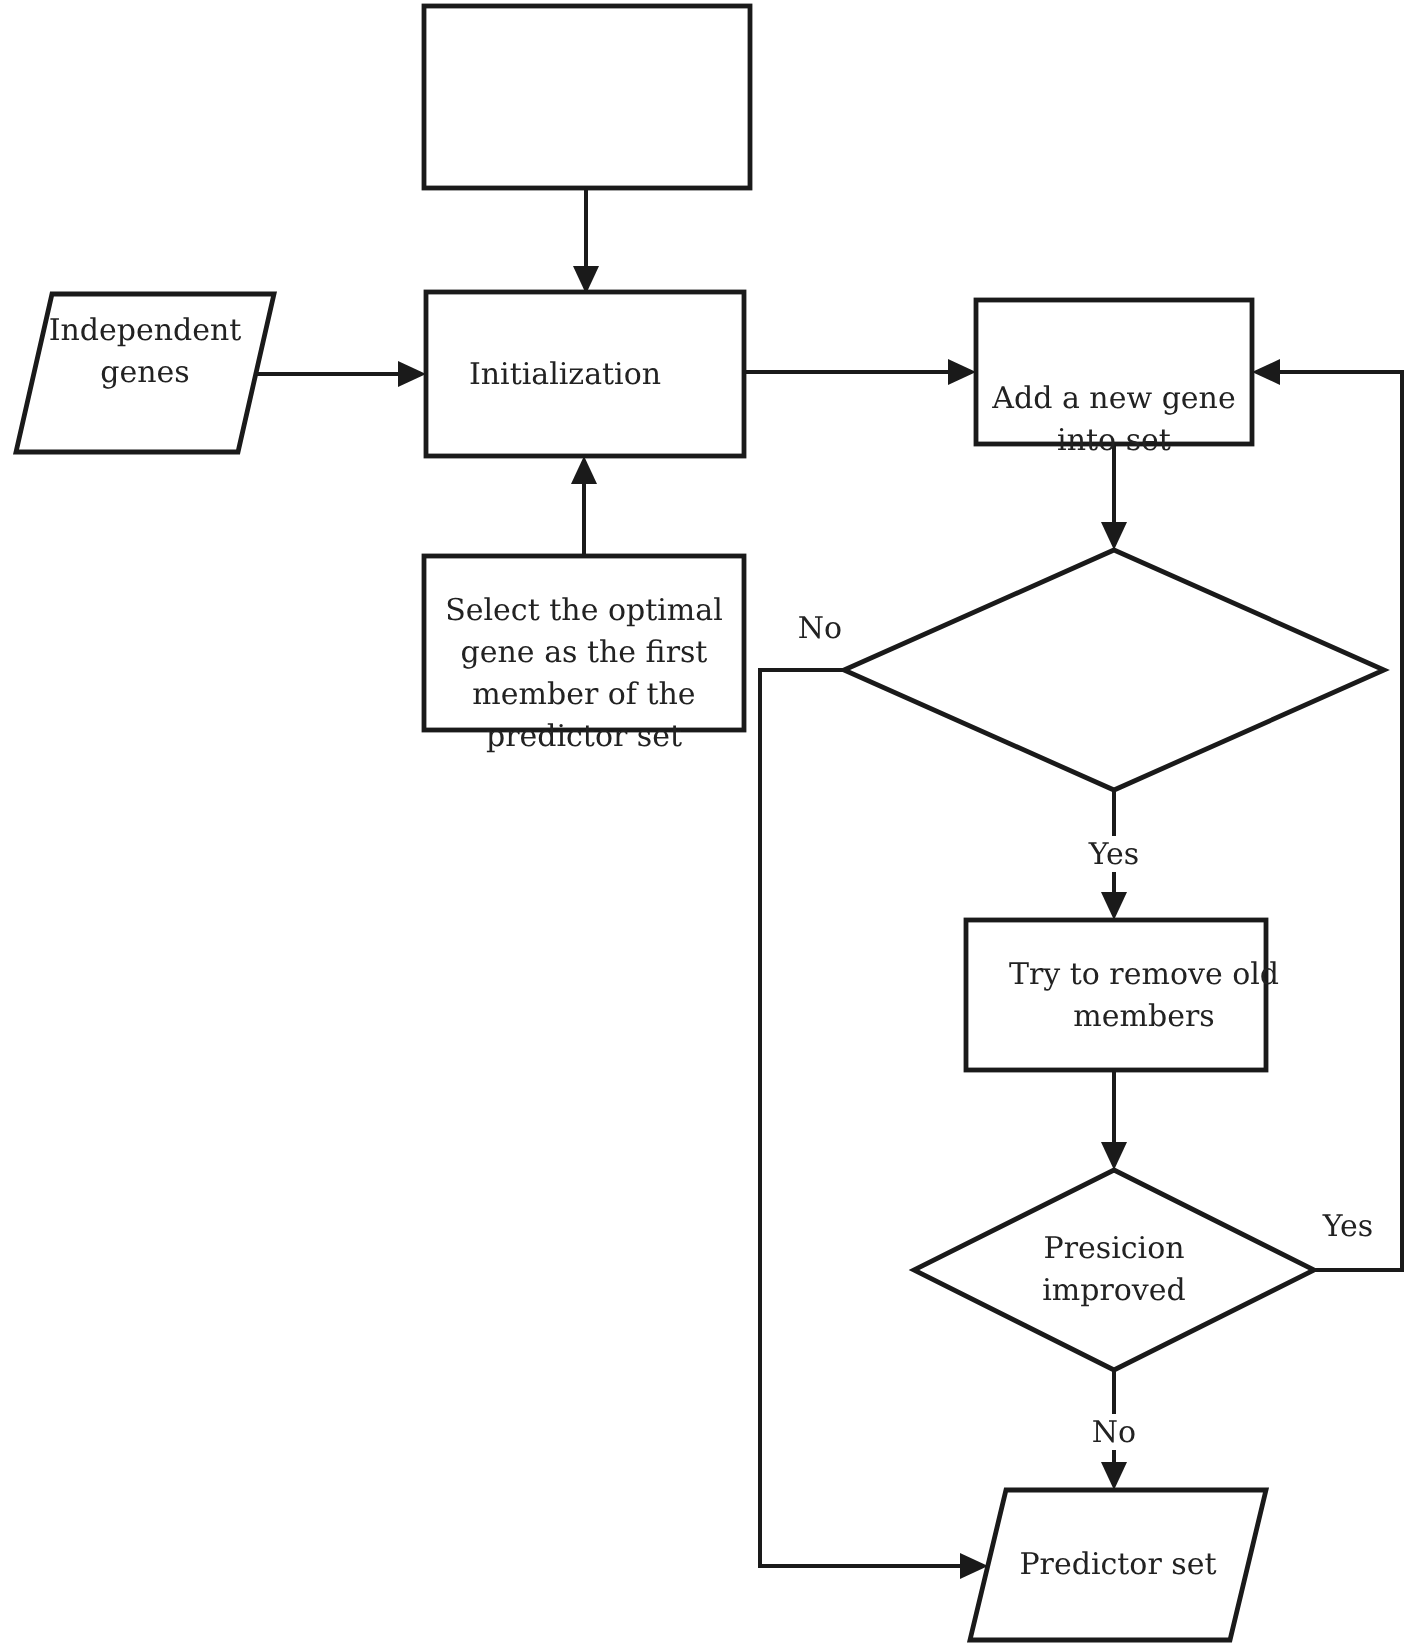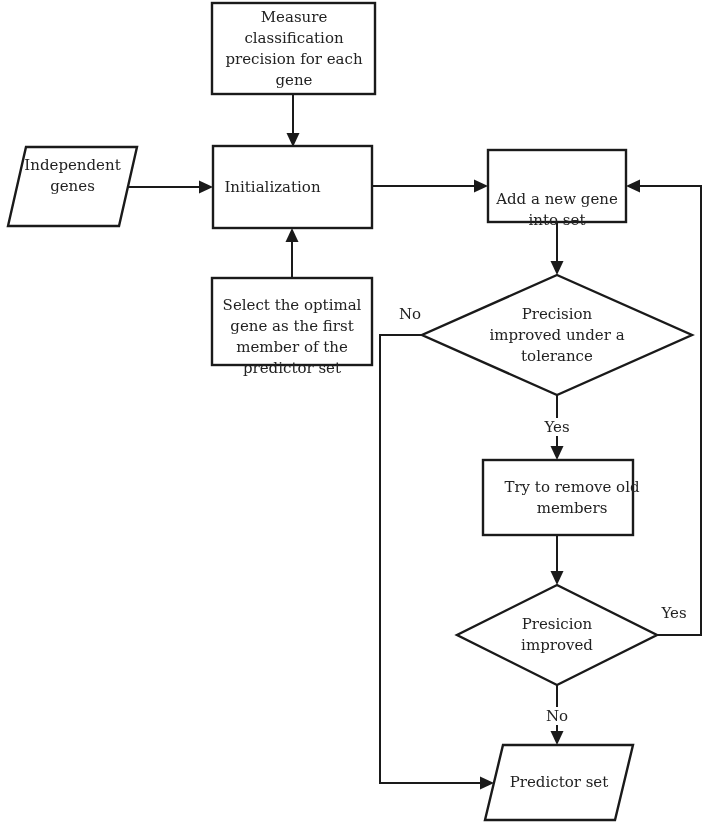--- a/index.html
+++ b/index.html
@@ -76,36 +76,29 @@
       <rect x="212" y="278" width="160" height="87"></rect>
       <rect x="488" y="150" width="138" height="72"></rect>
       <rect x="483" y="460" width="150" height="75"></rect>
       <polygon points="26,147 137,147 119,226 8,226"></polygon>
       <polygon points="557,275 692,335 557,395 422,335"></polygon>
       <polygon points="557,585 657,635 557,685 457,635"></polygon>
       <polygon points="503,745 633,745 615,820 485,820"></polygon>
     </g>
   </svg>
 
-  <div class="node-label" style="left:213px; top:3px;   width:162px; height:91px;">Measure
-classification
-precision for each
-gene</div>
   <div class="node-label" style="left:10px;  top:147px; width:125px; height:57px;">Independent
 genes</div>
-  <div class="node-label" style="left:203px; top:146px; width:139px; height:82px;">Initialization</div>
+  <div class="node-label" style="left:213px; top:146px; width:139px; height:82px;">Initialization</div>
   <div class="node-label" style="left:212px; top:278px; width:160px; height:87px;margin-top:15px;">Select the optimal
 gene as the first
 member of the
 predictor set</div>
   <div class="node-label" style="left:488px; top:150px; width:138px; height:72px;margin-top:24px;">Add a new gene
 into set</div>
-  <div class="node-label" style="left:457px; top:290px; width:200px; height:90px;">Precision
-improved under a
-tolerance</div>
   <div class="node-label" style="left:483px; top:460px; width:178px; height:75px;">Try to remove old
 members</div>
   <div class="node-label" style="left:487px; top:595px; width:140px; height:80px;">Presicion
 improved</div>
   <div class="node-label" style="left:494px; top:745px; width:130px; height:75px;">Predictor set</div>
 
   <div class="edge-label" style="left:410px; top:314px;">No</div>
   <div class="edge-label on-line" style="left:557px; top:427px;">Yes</div>
   <div class="edge-label" style="left:674px; top:613px;">Yes</div>
   <div class="edge-label on-line" style="left:557px; top:716px;">No</div>

